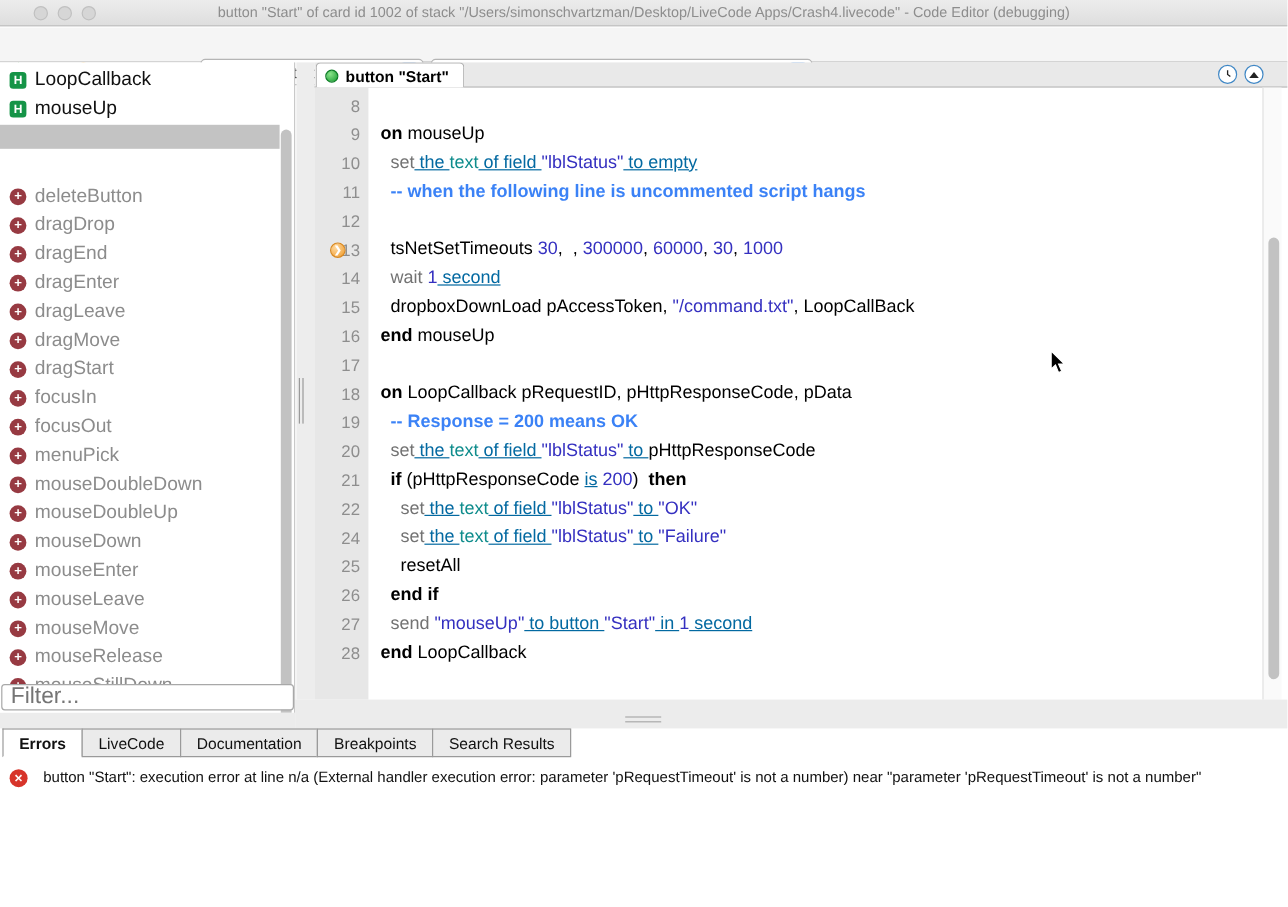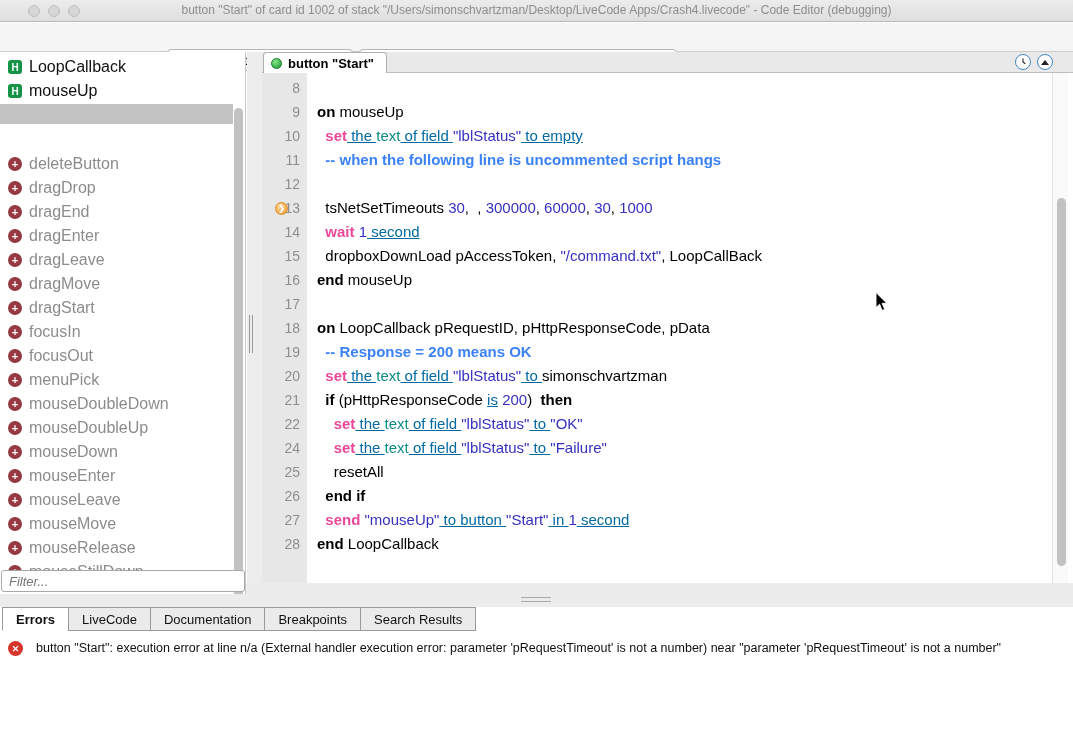--- a/index.html
+++ b/index.html
@@ -49,21 +49,21 @@
   .event-list { position:absolute; left:0; top:100px; width:246px; }
   .event-item { display:flex; align-items:center; height:24px; padding-left:8px; gap:7px;
     font-size:16px; color:#8c8c8c; }
   .plus-badge { width:14px; height:14px; flex:none; background:#973a42; border-radius:50%; color:#fff;
     font-size:11px; font-weight:bold; display:flex; align-items:center; justify-content:center; line-height:11px; }
   .side-scroll-thumb { position:absolute; left:234px; top:56px; width:9px; height:492px;
     background:#c2c2c2; border-radius:5px; }
   .filter-box { position:absolute; left:1px; top:570px; width:244px; height:22px;
     border:1px solid #a8a8a8; border-radius:3px; background:#fff; }
   .filter-box input { width:100%; height:100%; border:none; outline:none; background:transparent;
-    font-family:"Liberation Sans",sans-serif; font-style:italic; font-size:13px; color:#444; padding-left:7px; }
+    font-family:"Liberation Sans",sans-serif; font-size:19px; color:#444; padding-left:7px; }
 
   
   .divider-strip { position:absolute; left:247px; top:52px; width:15px; height:531px; background:#ededed; }
   .divider-handle { position:absolute; left:2px; top:263px; width:6px; height:38px; }
   .divider-handle span { position:absolute; top:0; width:1px; height:38px; background:#9a9a9a; }
   .dh-a{left:0;} .dh-b{left:3px;}
 
   
   .tabbar { position:absolute; left:262px; top:52px; width:811px; height:21px;
     background:#e9e9e9; border-bottom:1px solid #bdbdbd; }
@@ -82,21 +82,21 @@
   .code-area { position:absolute; left:262px; top:73px; width:790px; height:510px;
     background:transparent; padding-top:3px; overflow:hidden; }
   .code-line { display:flex; height:24px; line-height:24px; font-size:15px; white-space:pre; }
   .gutter-cell { width:45px; flex:none; color:#8e8e8e; text-align:right; padding-right:7px;
     font-size:14px; position:relative; }
   .bp-marker { position:absolute; left:13px; top:6px; width:13px; height:13px; border-radius:50%;
     background:radial-gradient(circle at 35% 30%, #ffd9a0, #f09a28); border:1px solid #d88820;
     color:#fff; font-size:8px; font-weight:bold; line-height:11px; text-align:center; }
   .code-text { padding-left:10px; color:#000; }
   .tk-kw  { font-weight:bold; color:#000; }
-  .tk-cmd { font-weight:bold; color:#ec4899; }
+  .tk-cmd { font-weight:normal; color:#737373; }
   .tk-mg  { color:#0369a1;text-decoration:underline; }
   .tk-tl  { color:#0e8c8c; }
   .tk-str { color:#3530c0; }
   .tk-num { color:#3530c0; }
   .tk-cmt { font-weight:bold; color:#3b82f6; }
   .tk-pl  { color:#000; }
 
   .code-scroll-track { position:absolute; left:1052px; top:73px; width:16px; height:510px;
     background:#fafafa; border-left:1px solid #e2e2e2; }
   .code-scroll-thumb { position:absolute; left:4px; top:125px; width:9px; height:368px;
@@ -291,21 +291,21 @@
       <div class="code-line"><div class="gutter-cell"><span>10</span></div><div class="code-text"><span class="tk-pl">  </span><span class="tk-cmd">set</span><span class="tk-mg"> the </span><span class="tk-tl">text</span><span class="tk-mg"> of field </span><span class="tk-str">"lblStatus"</span><span class="tk-mg"> to empty</span></div></div>
       <div class="code-line"><div class="gutter-cell"><span>11</span></div><div class="code-text"><span class="tk-pl">  </span><span class="tk-cmt">-- when the following line is uncommented script hangs</span></div></div>
       <div class="code-line"><div class="gutter-cell"><span>12</span></div></div>
       <div class="code-line"><div class="gutter-cell"><span class="bp-marker">❯</span><span>13</span></div><div class="code-text"><span class="tk-pl">  tsNetSetTimeouts </span><span class="tk-num">30</span><span class="tk-pl">,  , </span><span class="tk-num">300000</span><span class="tk-pl">, </span><span class="tk-num">60000</span><span class="tk-pl">, </span><span class="tk-num">30</span><span class="tk-pl">, </span><span class="tk-num">1000</span></div></div>
       <div class="code-line"><div class="gutter-cell"><span>14</span></div><div class="code-text"><span class="tk-pl">  </span><span class="tk-cmd">wait</span><span class="tk-pl"> </span><span class="tk-num">1</span><span class="tk-mg"> second</span></div></div>
       <div class="code-line"><div class="gutter-cell"><span>15</span></div><div class="code-text"><span class="tk-pl">  dropboxDownLoad pAccessToken, </span><span class="tk-str">"/command.txt"</span><span class="tk-pl">, LoopCallBack</span></div></div>
       <div class="code-line"><div class="gutter-cell"><span>16</span></div><div class="code-text"><span class="tk-kw">end</span><span class="tk-pl"> mouseUp</span></div></div>
       <div class="code-line"><div class="gutter-cell"><span>17</span></div><div class="code-text"></div></div>
       <div class="code-line"><div class="gutter-cell"><span>18</span></div><div class="code-text"><span class="tk-kw">on</span><span class="tk-pl"> LoopCallback pRequestID, pHttpResponseCode, pData</span></div></div>
       <div class="code-line"><div class="gutter-cell"><span>19</span></div><div class="code-text"><span class="tk-pl">  </span><span class="tk-cmt">-- Response = 200 means OK</span></div></div>
-      <div class="code-line"><div class="gutter-cell"><span>20</span></div><div class="code-text"><span class="tk-pl">  </span><span class="tk-cmd">set</span><span class="tk-mg"> the </span><span class="tk-tl">text</span><span class="tk-mg"> of field </span><span class="tk-str">"lblStatus"</span><span class="tk-mg"> to </span><span class="tk-pl">simonschvartzman</span></div></div>
+      <div class="code-line"><div class="gutter-cell"><span>20</span></div><div class="code-text"><span class="tk-pl">  </span><span class="tk-cmd">set</span><span class="tk-mg"> the </span><span class="tk-tl">text</span><span class="tk-mg"> of field </span><span class="tk-str">"lblStatus"</span><span class="tk-mg"> to </span><span class="tk-pl">pHttpResponseCode</span></div></div>
       <div class="code-line"><div class="gutter-cell"><span>21</span></div><div class="code-text"><span class="tk-pl">  </span><span class="tk-kw">if</span><span class="tk-pl"> (pHttpResponseCode </span><span class="tk-mg">is</span><span class="tk-pl"> </span><span class="tk-num">200</span><span class="tk-pl">)  </span><span class="tk-kw">then</span></div></div>
       <div class="code-line"><div class="gutter-cell"><span>22</span></div><div class="code-text"><span class="tk-pl">    </span><span class="tk-cmd">set</span><span class="tk-mg"> the </span><span class="tk-tl">text</span><span class="tk-mg"> of field </span><span class="tk-str">"lblStatus"</span><span class="tk-mg"> to </span><span class="tk-str">"OK"</span></div></div>
       <div class="code-line"><div class="gutter-cell"><span>24</span></div><div class="code-text"><span class="tk-pl">    </span><span class="tk-cmd">set</span><span class="tk-mg"> the </span><span class="tk-tl">text</span><span class="tk-mg"> of field </span><span class="tk-str">"lblStatus"</span><span class="tk-mg"> to </span><span class="tk-str">"Failure"</span></div></div>
       <div class="code-line"><div class="gutter-cell"><span>25</span></div><div class="code-text"><span class="tk-pl">    resetAll</span></div></div>
       <div class="code-line"><div class="gutter-cell"><span>26</span></div><div class="code-text"><span class="tk-pl">  </span><span class="tk-kw">end if</span></div></div>
       <div class="code-line"><div class="gutter-cell"><span>27</span></div><div class="code-text"><span class="tk-pl">  </span><span class="tk-cmd">send</span><span class="tk-pl"> </span><span class="tk-str">"mouseUp"</span><span class="tk-mg"> to button </span><span class="tk-str">"Start"</span><span class="tk-mg"> in </span><span class="tk-num">1</span><span class="tk-mg"> second</span></div></div>
       <div class="code-line"><div class="gutter-cell"><span>28</span></div><div class="code-text"><span class="tk-kw">end</span><span class="tk-pl"> LoopCallback</span></div></div>
     </div>
   <div class="code-scroll-track">
     <div class="code-scroll-thumb"></div>

